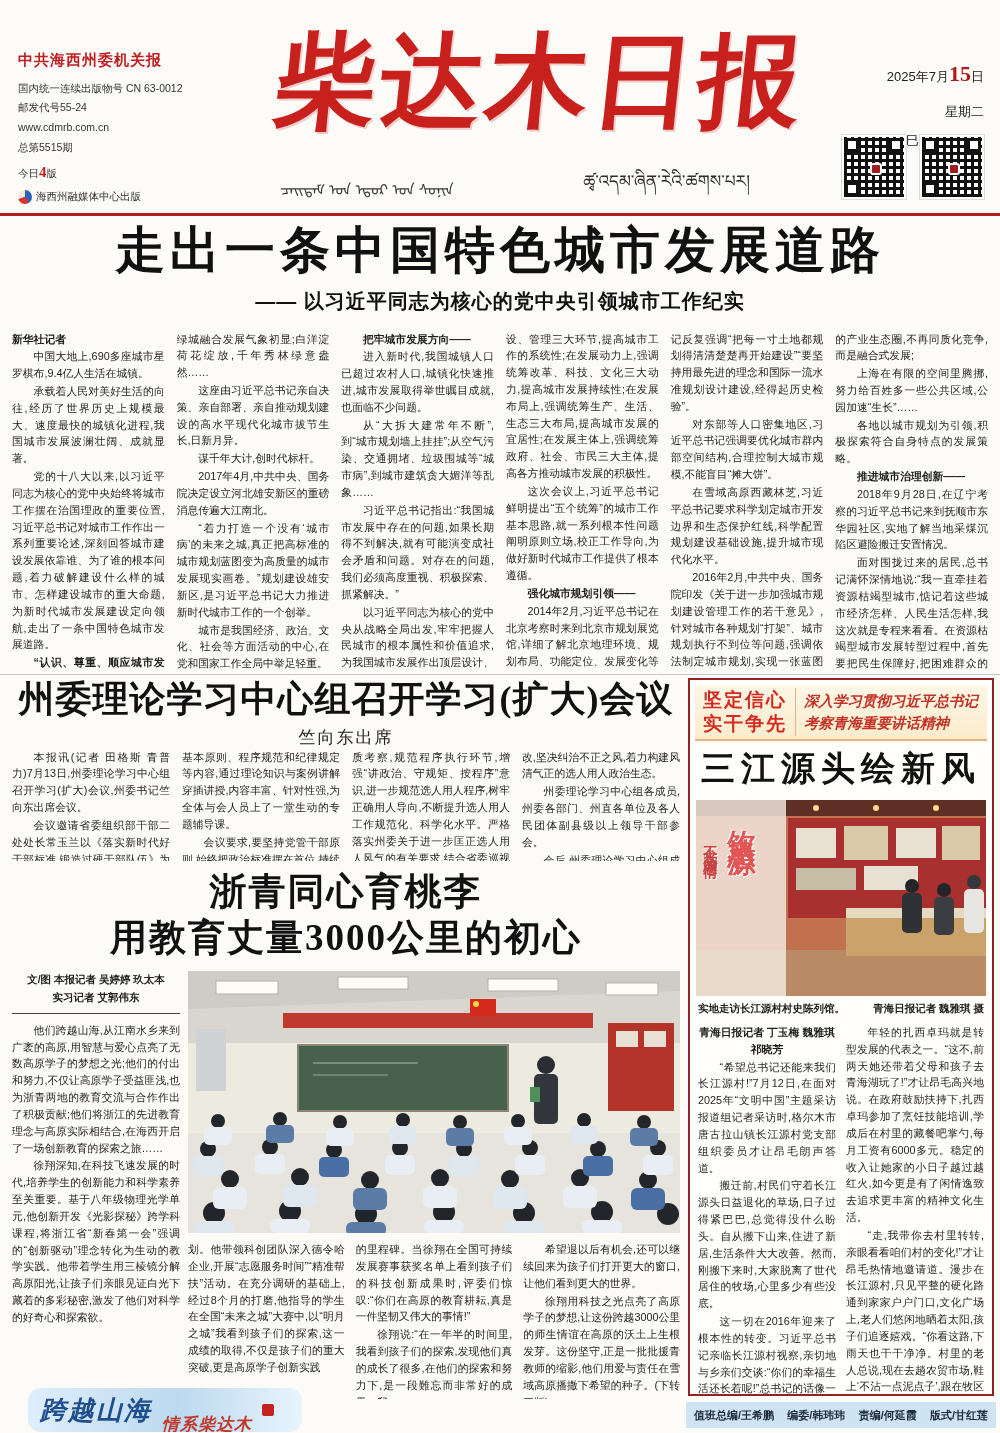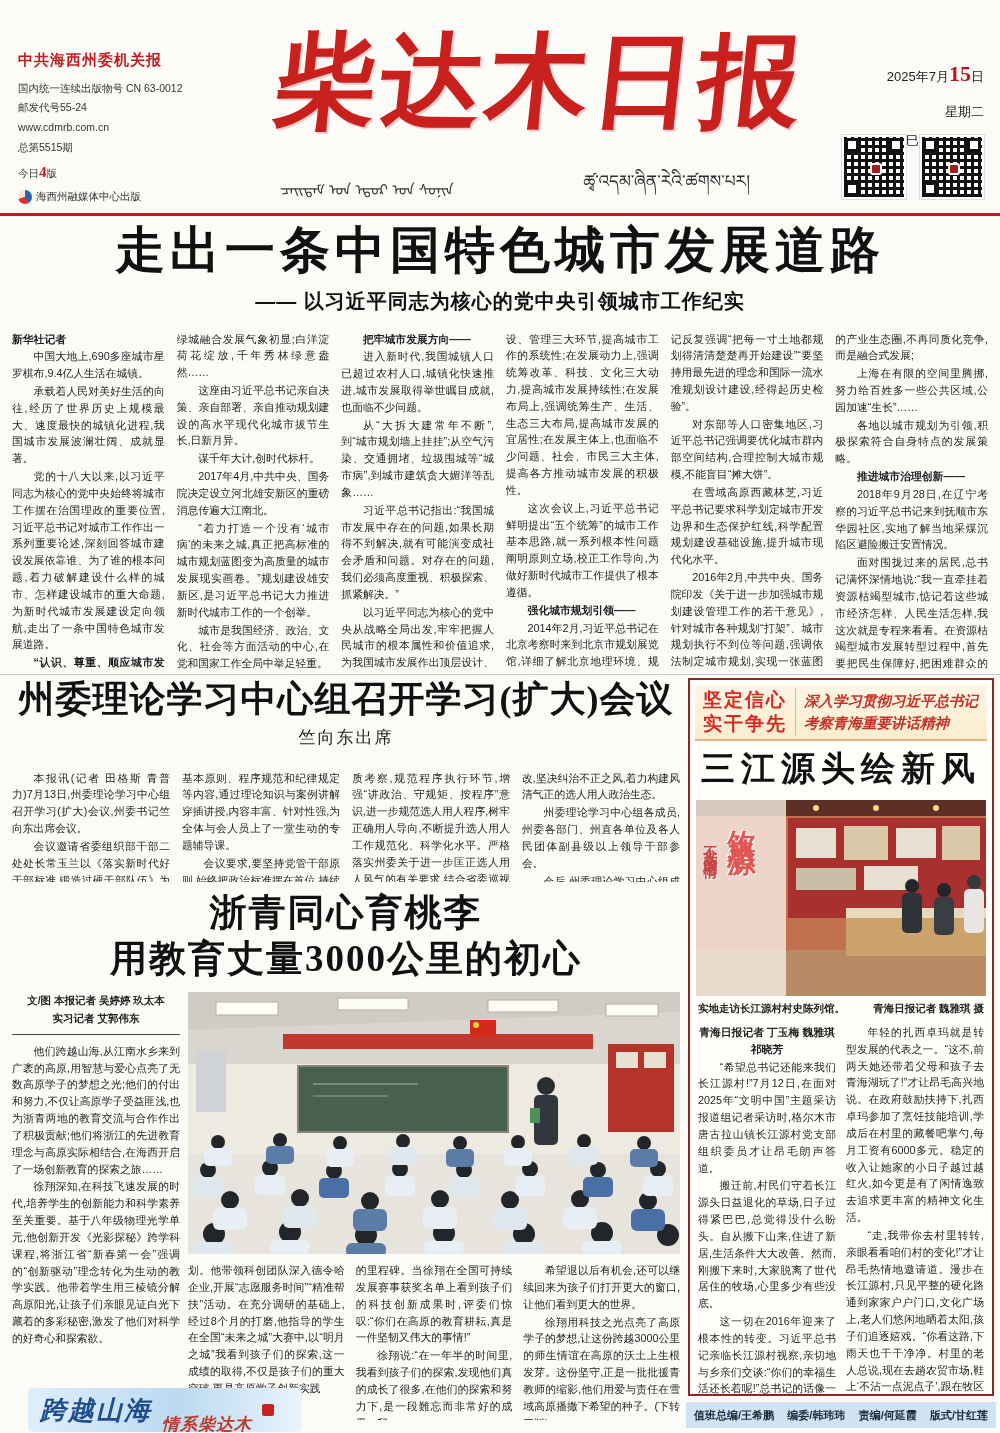--- a/index.html
+++ b/index.html
@@ -42,33 +42,33 @@
   .col p.bold { font-weight:bold; }
   .col p.noindent { text-indent:0; }
   .col p.center { text-indent:0; text-align:center; }
 
   .divider { position:absolute; top:674px; left:0; width:1000px; height:1px; background:#c9c6c0; }
 
   
   .left-zone { position:absolute; top:680px; left:12px; width:668px; }
   .a2-title { text-align:center; font-family:"Liberation Serif",serif; font-weight:900; font-size:36px; letter-spacing:1px; color:#111; line-height:1.1; }
   .a2-sub { text-align:center; font-size:17px; color:#222; margin-top:6px; letter-spacing:2px; }
-  .a2-cols { display:flex; gap:12px; margin-top:21px; height:112px; overflow:hidden; }
+  .a2-cols { display:flex; gap:12px; margin-top:0; height:112px; overflow:hidden; }
 
   .a3 { margin-top:8px; }
   .a3-title { text-align:center; font-family:"Liberation Serif",serif; font-weight:900; font-size:37px; color:#111; line-height:1.25; letter-spacing:2px; }
   .a3-body { position:relative; margin-top:10px; height:430px; }
   .a3-left { position:absolute; left:0; top:0; width:168px; height:418px; overflow:hidden; }
   .a3-byline { font-size:10.5px; text-align:center; line-height:1.7; font-weight:bold; color:#222; }
   .a3-byline-rule { height:1px; background:#444; margin:6px 0 8px 0; }
   .a3-photo { position:absolute; left:176px; top:0; width:492px; height:262px; background:#e7e4dd; overflow:hidden; }
   .a3-cols { position:absolute; left:176px; top:270px; width:492px; height:158px; display:flex; gap:11px; overflow:hidden; }
 
   .bottom-banner { position:absolute; top:1388px; left:28px; width:274px; height:44px;
-     background:linear-gradient(90deg,#dfeefb,#bcd9ef 55%,#e8f4fd); border-radius:5px;
+     background:linear-gradient(90deg,#dfeefb,#bcd9ef 55%,#e8f4fd); border-radius:13px;
      display:flex; align-items:center; gap:10px; padding:0 12px; overflow:hidden; }
   .bb-main { font-family:"DejaVu Serif",serif; font-weight:900; font-style:italic; font-size:26px; color:#1f4e8c; letter-spacing:2px; }
   .bb-sub { font-family:"DejaVu Serif",serif; font-weight:bold; font-style:italic; font-size:17px; color:#c0392b; letter-spacing:1px;margin-top:28px; }
   .bb-seal { width:12px; height:12px; background:#c4231f; border-radius:2px; flex:0 0 auto; }
 
   
   .sidebar { position:absolute; top:678px; left:688px; width:306px; height:718px; border:2px solid #8e2424; background:#fffefb; }
   .sb-banner { margin:5px; height:56px; background:linear-gradient(180deg,#fdf6e6,#fbeccd); display:flex; align-items:center; gap:8px; padding:0 8px; border-bottom:2px solid #e7b27c; }
   .sb-slogan { color:#d42a20; font-weight:900; font-size:19px; line-height:1.25; letter-spacing:2px; white-space:nowrap; border-right:1px solid #e3b488; padding-right:8px; }
   .sb-theme { color:#c23226; font-family:"DejaVu Serif",serif; font-style:italic; font-weight:bold; font-size:14.5px; line-height:1.5; white-space:nowrap; }
@@ -154,21 +154,21 @@
           <p>城市是我国经济、政治、文化、社会等方面活动的中心,在党和国家工作全局中举足轻重。</p>
         </div>
       <div class="col">
           <p class="bold">把牢城市发展方向——</p>
           <p>进入新时代,我国城镇人口已超过农村人口,城镇化快速推进,城市发展取得举世瞩目成就,也面临不少问题。</p>
           <p>从“大拆大建常年不断”,到“城市规划墙上挂挂”;从空气污染、交通拥堵、垃圾围城等“城市病”,到城市建筑贪大媚洋等乱象……</p>
           <p>习近平总书记指出:“我国城市发展中存在的问题,如果长期得不到解决,就有可能演变成社会矛盾和问题。对存在的问题,我们必须高度重视、积极探索、抓紧解决。”</p>
           <p>以习近平同志为核心的党中央从战略全局出发,牢牢把握人民城市的根本属性和价值追求,为我国城市发展作出顶层设计、总体规划。</p>
         </div>
       <div class="col">
-          <p class="noindent">设、管理三大环节,提高城市工作的系统性;在发展动力上,强调统筹改革、科技、文化三大动力,提高城市发展持续性;在发展布局上,强调统筹生产、生活、生态三大布局,提高城市发展的宜居性;在发展主体上,也面临不少问题、社会、市民三大主体,提高各方推动城市发展的积极性。</p>
+          <p class="noindent">设、管理三大环节,提高城市工作的系统性;在发展动力上,强调统筹改革、科技、文化三大动力,提高城市发展持续性;在发展布局上,强调统筹生产、生活、生态三大布局,提高城市发展的宜居性;在发展主体上,强调统筹政府、社会、市民三大主体,提高各方推动城市发展的积极性。</p>
           <p>这次会议上,习近平总书记鲜明提出“五个统筹”的城市工作基本思路,就一系列根本性问题阐明原则立场,校正工作导向,为做好新时代城市工作提供了根本遵循。</p>
           <p class="bold">强化城市规划引领——</p>
           <p>2014年2月,习近平总书记在北京考察时来到北京市规划展览馆,详细了解北京地理环境、规划布局、功能定位、发展变化等情况。</p>
         </div>
       <div class="col">
           <p class="noindent">记反复强调“把每一寸土地都规划得清清楚楚再开始建设”“要坚持用最先进的理念和国际一流水准规划设计建设,经得起历史检验”。</p>
           <p>对东部等人口密集地区,习近平总书记强调要优化城市群内部空间结构,合理控制大城市规模,不能盲目“摊大饼”。</p>
           <p>在雪域高原西藏林芝,习近平总书记要求科学划定城市开发边界和生态保护红线,科学配置规划建设基础设施,提升城市现代化水平。</p>
           <p>2016年2月,中共中央、国务院印发《关于进一步加强城市规划建设管理工作的若干意见》,针对城市各种规划“打架”、城市规划执行不到位等问题,强调依法制定城市规划,实现一张蓝图干到底。</p>
         </div>

